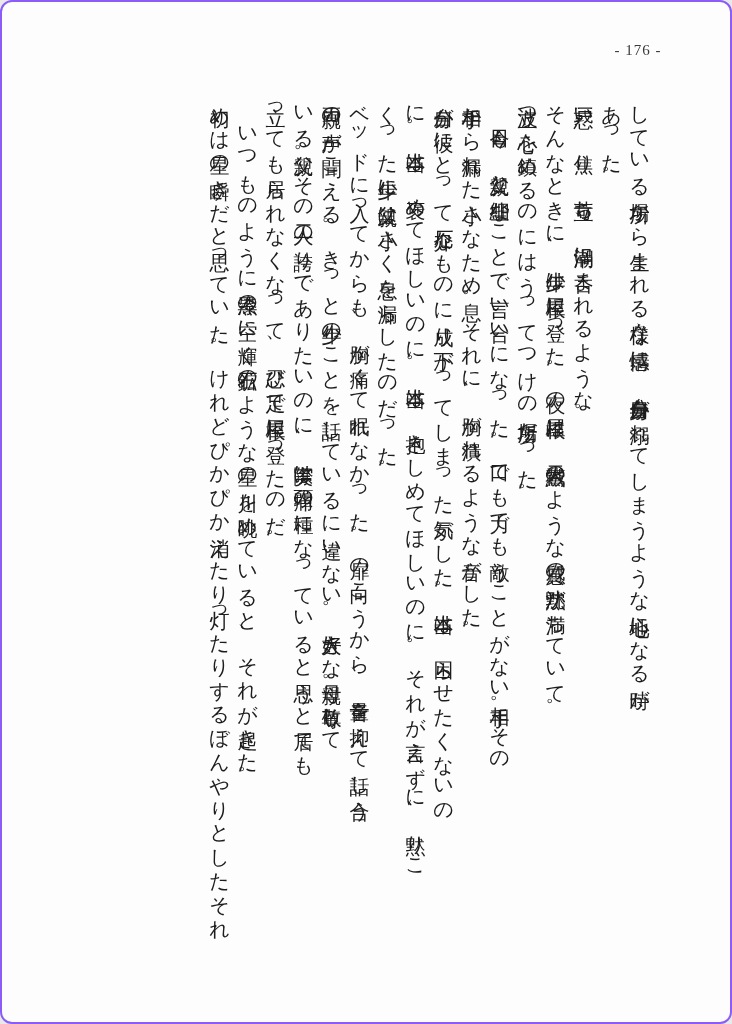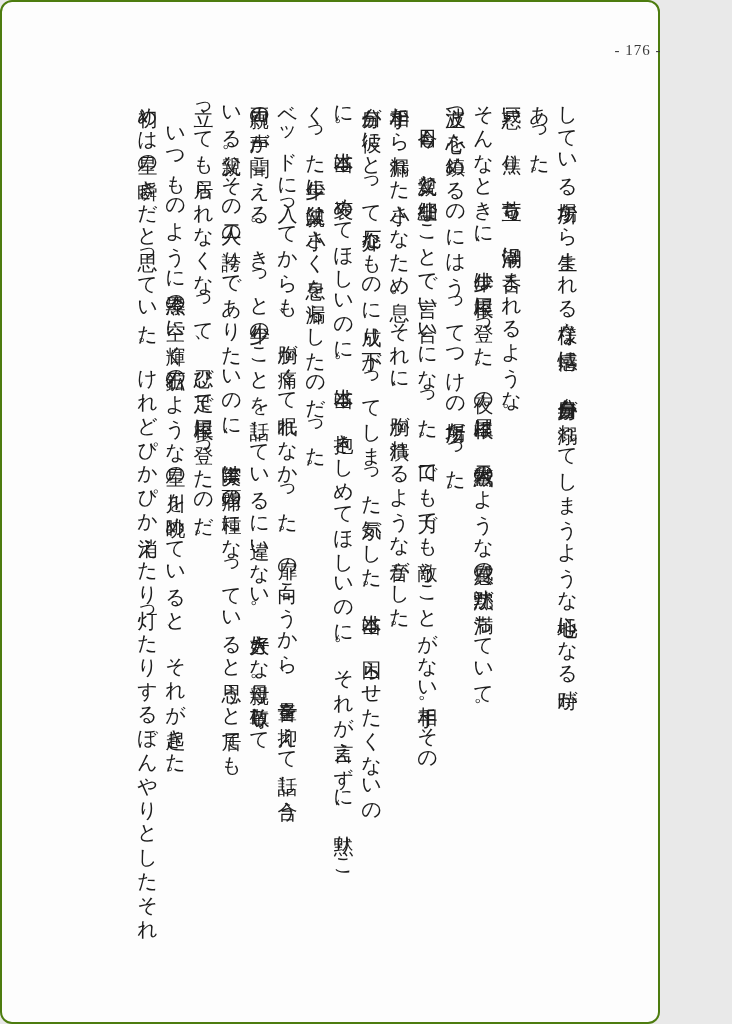--- a/index.html
+++ b/index.html
@@ -4,24 +4,24 @@
 <style>
   html,body{margin:0;padding:0;}
   body{
     width:732px;height:1024px;
     background:#e9e9e9;
     font-family:"Liberation Serif","DejaVu Serif",serif;
     overflow:hidden;
   }
   .page{
     position:absolute;left:0;top:0;
-    width:660px;height:1024px;
+    width:732px;height:1024px;
     box-sizing:border-box;
     background:#fdfdfd;
-    border:2px solid #4d7c0f;
+    border:2px solid #8b5cf6;
     border-radius:12px;
   }
   .page-number{
     position:absolute;
     top:40px;left:576px;width:120px;
     text-align:center;
     font-size:15px;
     letter-spacing:1px;
     color:#3a3a3a;
   }

